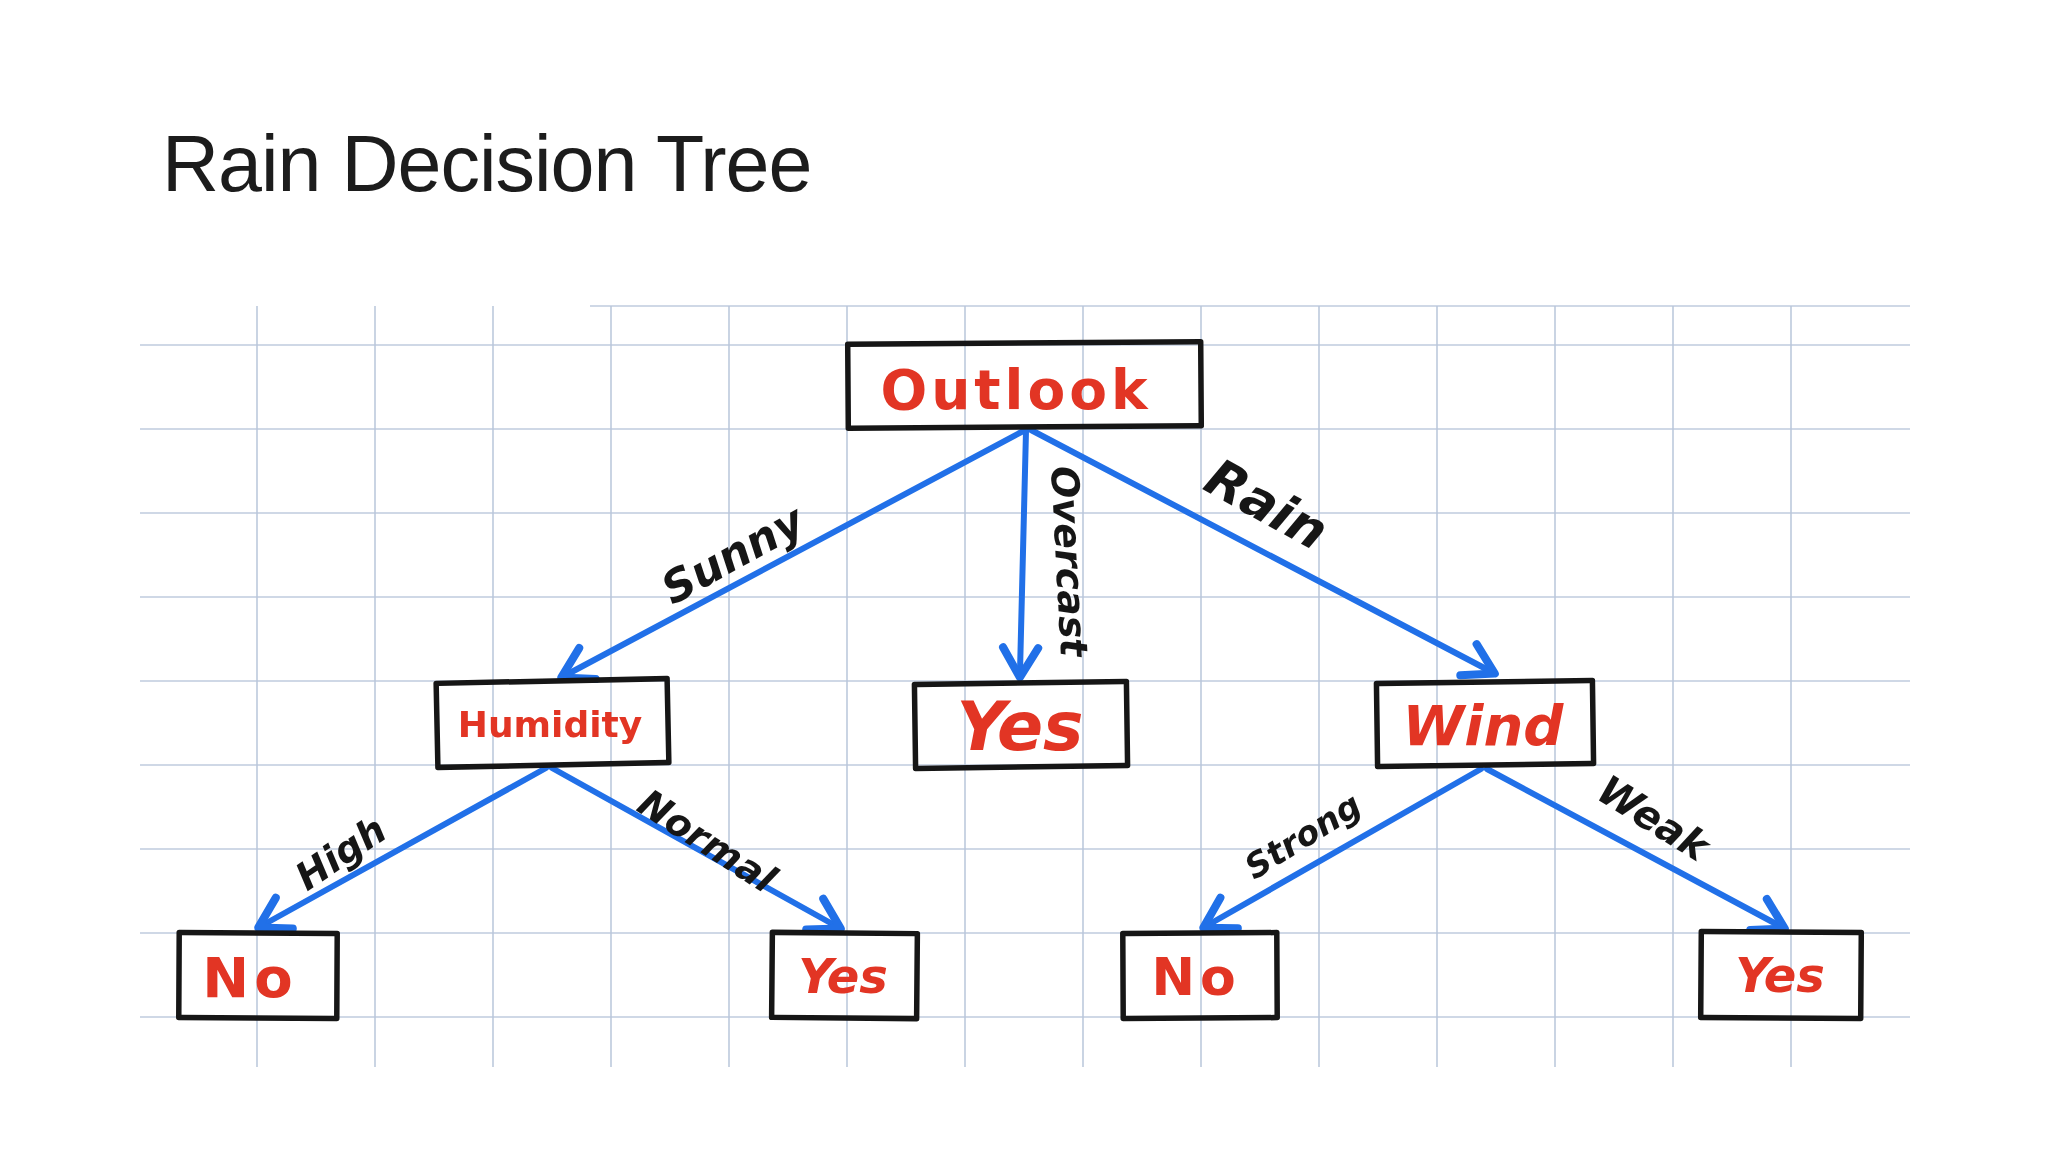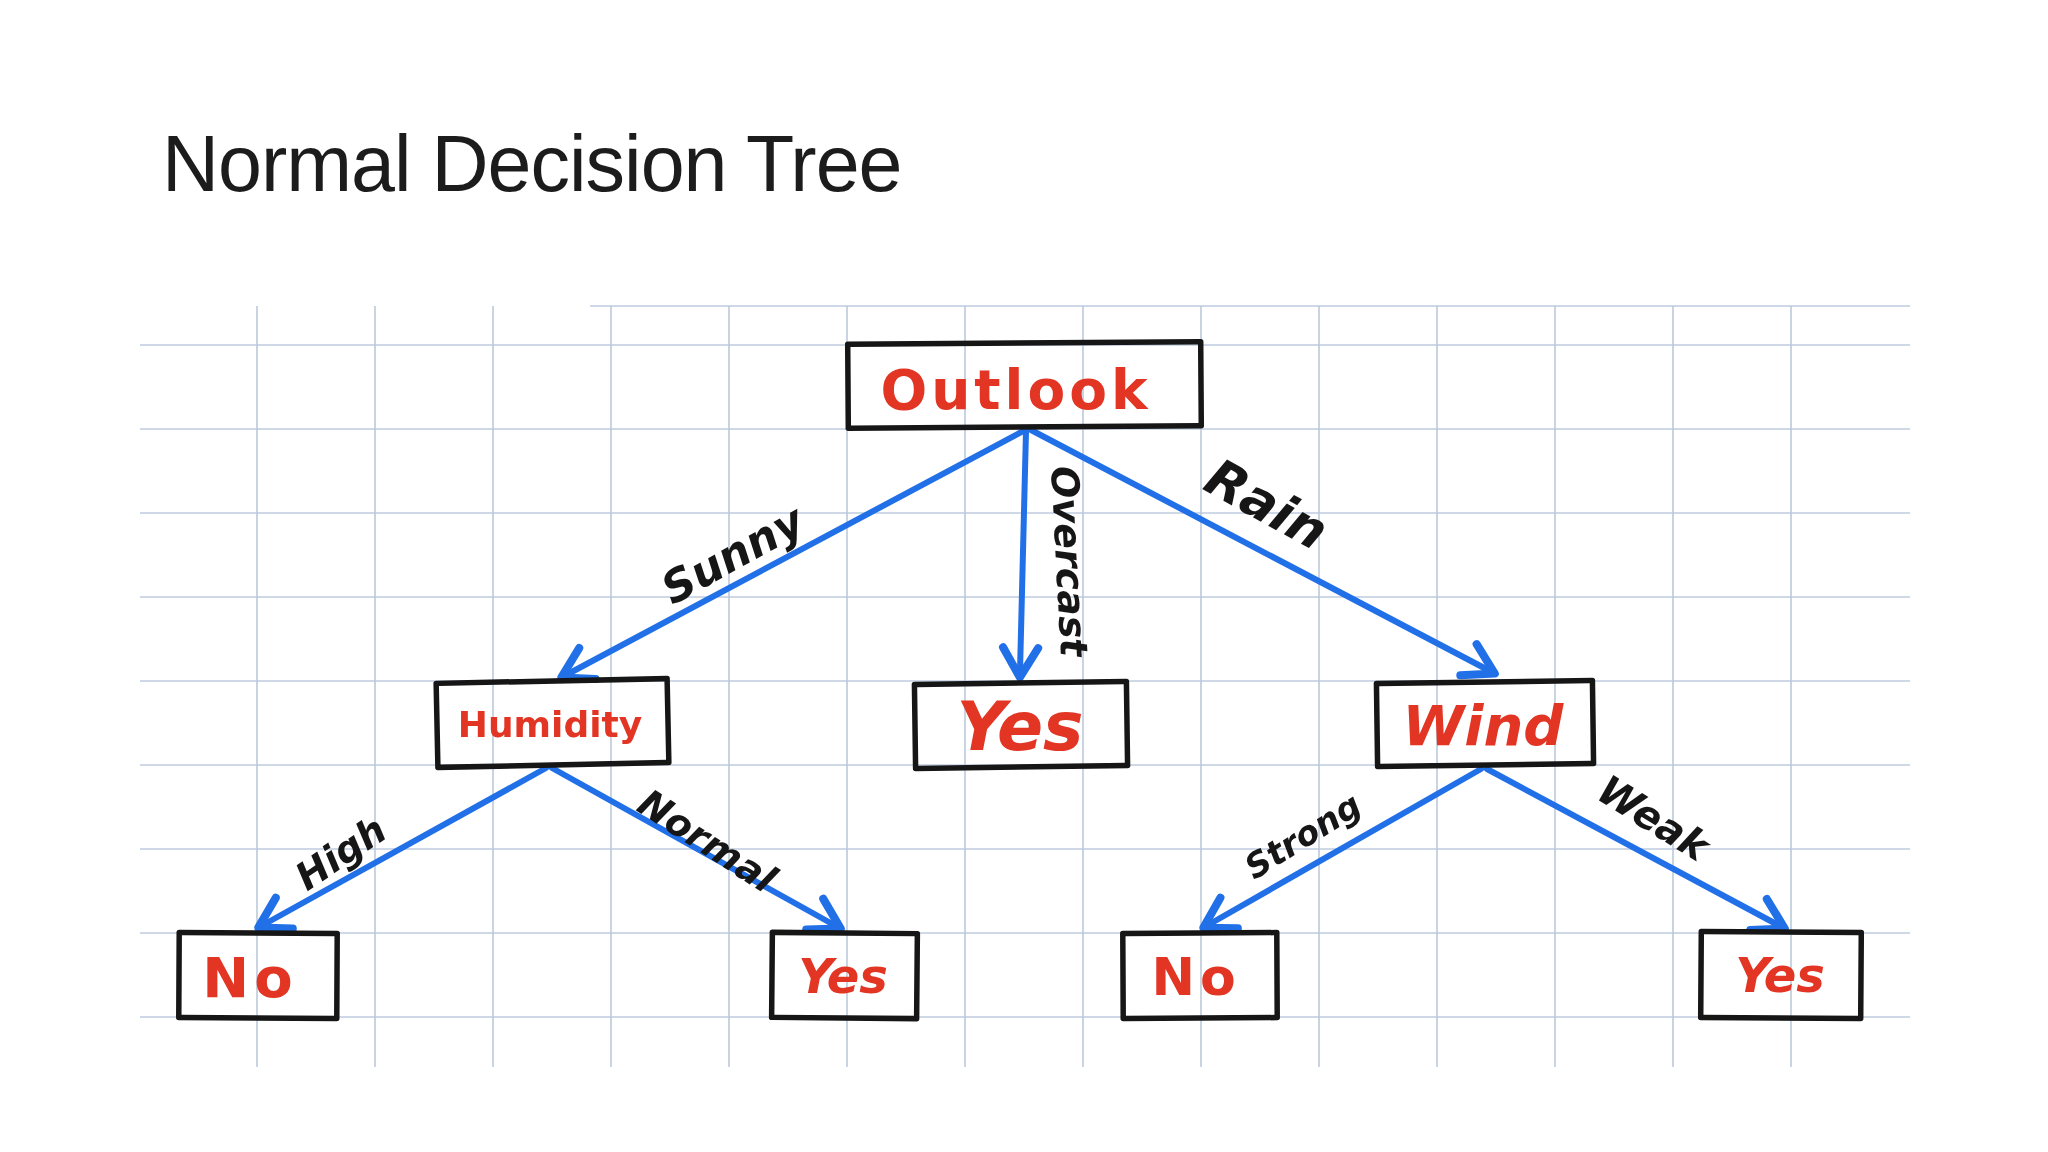--- a/index.html
+++ b/index.html
@@ -36,21 +36,21 @@
     font-weight:700;
     font-style:italic;
     text-anchor:middle;
   }
 </style>
 </head>
 <body>
 
 <div id="slide">
 
-  <div class="title">Normal Decision Tree</div>
+  <div class="title">Rain Decision Tree</div>
 
   <svg width="2048" height="1152" viewBox="0 0 2048 1152">
 
     <defs>
       <marker id="ah" viewBox="0 0 20 20" refX="13" refY="10" markerWidth="54" markerHeight="54" markerUnits="userSpaceOnUse" orient="auto">
         <path d="M4,3.5 L15,10 L4,16.5" fill="none" stroke="#2170e8" stroke-width="3" stroke-linecap="round" stroke-linejoin="round"></path>
       </marker>
     </defs>
 
     <g>

